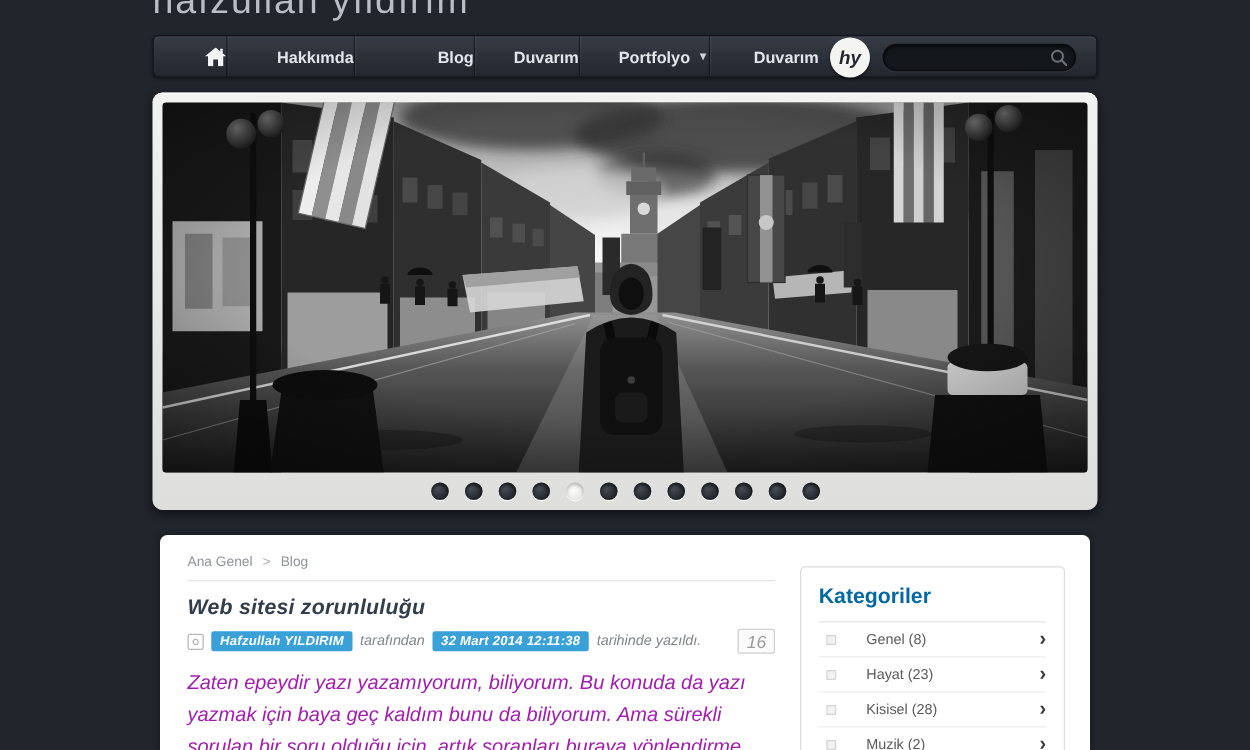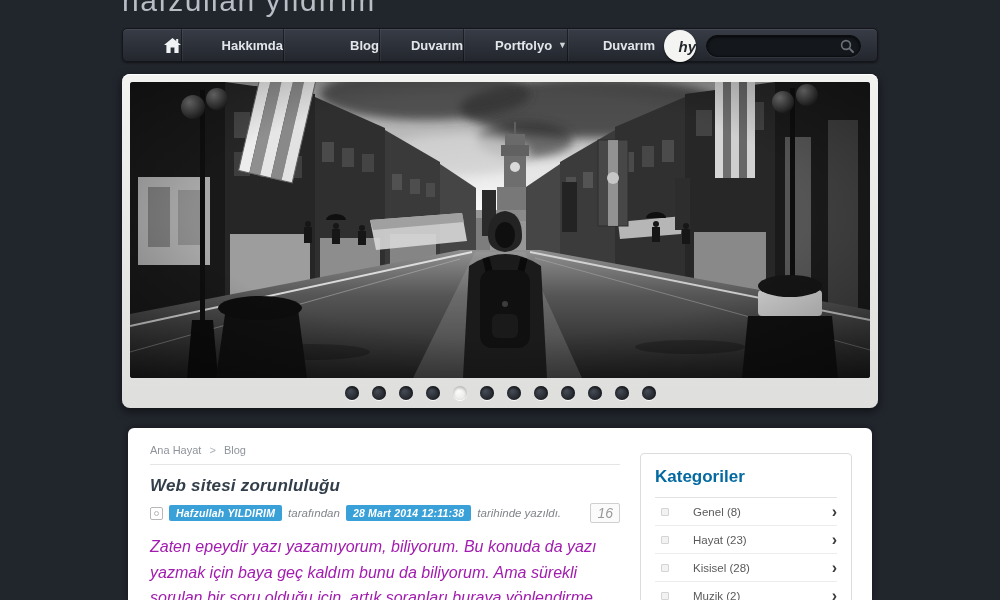--- a/index.html
+++ b/index.html
@@ -35,21 +35,21 @@
   .nav-item:first-child { border-left:none; box-shadow:none; border-radius:5px 0 0 5px; }
   .nav-home   { width:58px; }
   .nav-w102   { width:102px; }
   .nav-w96    { width:96px; }
   .nav-w104   { width:104px; }
   .nav-w84    { width:84px; }
   .nav-w88    { width:88px; }
   .chevron-down { font-size:9px; margin-left:6px; color:#cfd3d8; }
   .nav-logo {
     width:32px; height:32px; margin:1px 0 0 9px; border-radius:50%;
-    background:#f4f4f2; display:flex; align-items:center; justify-content:flex-end;
+    background:#f4f4f2; display:flex; align-items:center; justify-content:center;
     color:#23262d; font-weight:bold; font-size:15px; font-style:italic;
     box-shadow:0 1px 2px rgba(0,0,0,.6);
     flex:none; cursor:pointer;
   }
   .nav-search {
     flex:1; margin:6px 16px 6px 10px; position:relative;
   }
   .nav-search input {
     width:100%; height:22px; border-radius:11px;
     background:#14171c; border:1px solid #0b0d10;
@@ -393,35 +393,35 @@
       <span class="dot"></span>
       <span class="dot"></span>
       <span class="dot"></span>
       <span class="dot"></span>
     </div>
 </div>
 
 <div class="content">
 
   <div class="breadcrumb">
-    <span class="crumb">Ana Hayat</span>
+    <span class="crumb">Ana Genel</span>
     <span class="sep">&gt;</span>
     <span class="crumb">Blog</span>
   </div>
   <div class="bc-divider"></div>
 
   <div class="main-col">
     <div class="post-title">Web sitesi zorunluluğu</div>
     <div class="post-meta">
       <span class="author-icon">
           <i></i>
         </span>
       <span class="badge">Hafzullah YILDIRIM</span>
       <span>tarafından</span>
-      <span class="badge">28 Mart 2014 12:11:38</span>
+      <span class="badge">32 Mart 2014 12:11:38</span>
       <span>tarihinde yazıldı.</span>
       <span class="comment-badge">16</span>
     </div>
     <div class="post-body">
       <p>Zaten epeydir yazı yazamıyorum, biliyorum. Bu konuda da yazı yazmak için baya geç kaldım bunu da biliyorum. Ama sürekli sorulan bir soru olduğu için, artık soranları buraya yönlendirme amaçlı yazmak vazgeçilmez oldu.</p>
 
     </div>
   </div>
 
   <div class="sidebar">

